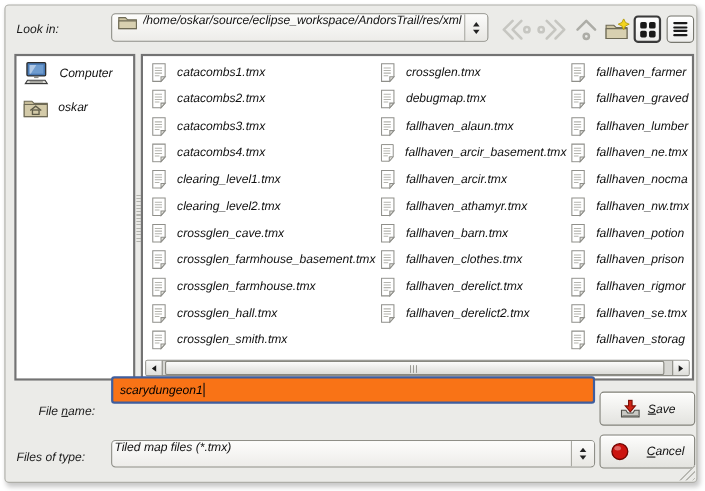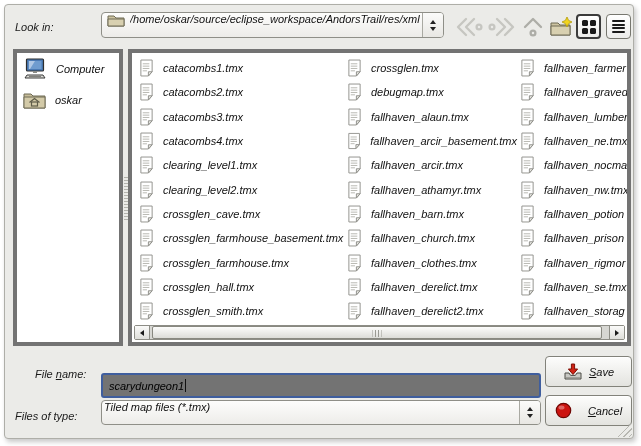--- a/index.html
+++ b/index.html
@@ -34,21 +34,21 @@
     background: linear-gradient(#ffffff, #ececea); display: flex; align-items: center; justify-content: center;
   }
   .tool-btn.pressed { border: 2px solid #3b3b3b; }
   .tool-btn.normal  { border: 1px solid #77776f; }
   .grid-glyph { display: grid; grid-template-columns: 6px 6px; grid-template-rows: 6px 6px; gap: 2px; }
   .grid-glyph i { background: #191919; border-radius: 1.5px; }
   .list-glyph { display: flex; flex-direction: column; gap: 1.5px; }
   .list-glyph i { width: 13px; height: 2px; background: #191919; border-radius: 1px; }
 
   
-  .panel { position: absolute; top: 44px; height: 297px; background: #ffffff; border: 4px solid #737373; }
+  .panel { position: absolute; top: 44px; height: 297px; background: #ffffff; border: 2px solid #737373; }
   .sidebar { left: 8px; width: 110px; }
   .side-item { display: flex; align-items: center; gap: 9px; padding: 4px 6px; height: 31px; }
   .side-label { font-size: 11px; color: #111; }
   .splitter { position: absolute; left: 119px; top: 172px; width: 5px; height: 44px;
     background: repeating-linear-gradient(to bottom, #b3b3ad 0 1px, transparent 1px 3px); }
   .filepanel { left: 123px; width: 503px; overflow: hidden; }
   .filecol { position: absolute; top: 3px; }
   .col-1 { left: 7px;   width: 206px; }
   .col-2 { left: 215px; width: 170px; }
   .col-3 { left: 388px; width: 220px; }
@@ -65,22 +65,22 @@
   .arr { width: 0; height: 0; border-top: 3.5px solid transparent; border-bottom: 3.5px solid transparent; }
   .arr.l { border-right: 4.5px solid #1a1a1a; }
   .arr.r { border-left: 4.5px solid #1a1a1a; }
   .sb-thumb { position: absolute; left: 17px; right: 22px; top: 0; height: 13px;
     background: linear-gradient(#fcfcfb,#dcdcd8); border: 1px solid #888880; border-radius: 2px; }
   .sb-grip { position: absolute; left: 50%; top: 3px; width: 9px; height: 7px; transform: translateX(-50%);
     background: repeating-linear-gradient(to right, #9a9a93 0 1px, transparent 1px 3px); }
 
   
   .fake-input { position: absolute; left: 96px; top: 337px; width: 440px; height: 25px;
-    background: #737373; border: 2px solid #3f5e9e; border-radius: 3px;
-    display: flex; align-items: center; padding-left: 6px; margin-top: 31px; }
+    background: #f97316; border: 2px solid #3f5e9e; border-radius: 3px;
+    display: flex; align-items: center; padding-left: 6px; }
   .fake-input .val { font-size: 11px; color: #000; }
   .caret { display: inline-block; width: 1px; height: 13px; background: #111; margin-left: 1px; }
   .type-combo { left: 96px; top: 395px; width: 440px; height: 25px; padding-left: 2px; }
   .btn { position: absolute; left: 540px; width: 87px; height: 31px;
     background: linear-gradient(#fdfdfc, #e3e3df); border: 1px solid #82827a; border-radius: 4px;
     display: flex; align-items: center; justify-content: center; gap: 6px;
     font-size: 11px; color: #111; box-shadow: inset 0 1px 0 #fff; }
   .btn-save { top: 351px; }
   .btn-cancel { top: 390px; gap: 16px; }
   .resize-grip { position: absolute; right: 1px; bottom: 1px; width: 19px; height: 17px;
@@ -335,28 +335,20 @@
 
         <div class="file-item">
           <svg width="15" height="18" viewBox="0 0 16 19">
             <path d="M2 1 H14 V13.5 L10 18 H2 Z" fill="#ffffff" stroke="#8f8f8a" stroke-width="1"></path>
             <path d="M14 13.5 L10 18 L10 13.5 Z" fill="#e6e6e1" stroke="#8f8f8a" stroke-width="1"></path>
             <path d="M4 5 H11 M4 7.5 H11 M4 10 H11 M4 12.5 H8.5" stroke="#b4b4ae" stroke-width="1"></path>
           </svg>
           <span class="file-label">fallhaven_barn.tmx</span>
         </div>
 
-        <div class="file-item">
-          <svg width="15" height="18" viewBox="0 0 16 19">
-            <path d="M2 1 H14 V13.5 L10 18 H2 Z" fill="#ffffff" stroke="#8f8f8a" stroke-width="1"></path>
-            <path d="M14 13.5 L10 18 L10 13.5 Z" fill="#e6e6e1" stroke="#8f8f8a" stroke-width="1"></path>
-            <path d="M4 5 H11 M4 7.5 H11 M4 10 H11 M4 12.5 H8.5" stroke="#b4b4ae" stroke-width="1"></path>
-          </svg>
-          <span class="file-label">fallhaven_church.tmx</span>
-        </div>
 
         <div class="file-item">
           <svg width="15" height="18" viewBox="0 0 16 19">
             <path d="M2 1 H14 V13.5 L10 18 H2 Z" fill="#ffffff" stroke="#8f8f8a" stroke-width="1"></path>
             <path d="M14 13.5 L10 18 L10 13.5 Z" fill="#e6e6e1" stroke="#8f8f8a" stroke-width="1"></path>
             <path d="M4 5 H11 M4 7.5 H11 M4 10 H11 M4 12.5 H8.5" stroke="#b4b4ae" stroke-width="1"></path>
           </svg>
           <span class="file-label">fallhaven_clothes.tmx</span>
         </div>
 

